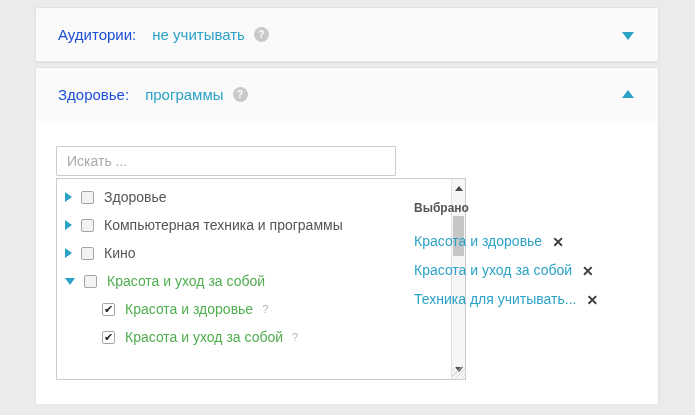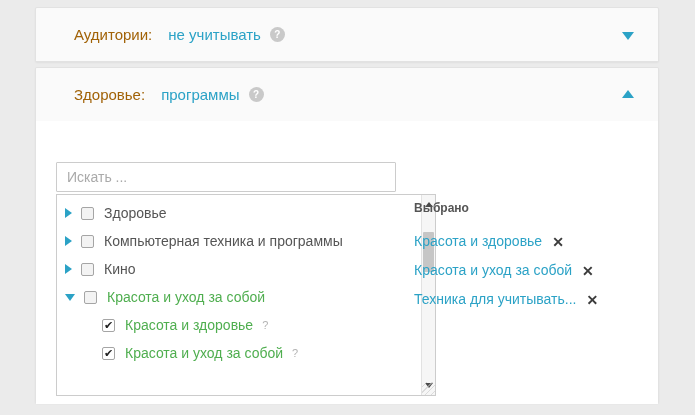--- a/index.html
+++ b/index.html
@@ -31,53 +31,53 @@
 
   .panel-header{
     position:relative;height:53px;
     display:flex;align-items:center;
     padding:0 22px;
     background:#fafafa;
     border-radius:2px 2px 0 0;
     cursor:pointer;
     font-size:15px;
   }
-  .panel-label{color:#a16207;margin-left:16px;}
+  .panel-label{color:#1d4ed8;}
   .link{color:var(--accent);text-decoration:none;cursor:pointer;}
   .panel-header .link{margin-left:16px;}
 
   .help-badge{
     margin-left:9px;
     width:15px;height:15px;border-radius:50%;
     background:#c9c9c9;color:#ffffff;
     font-size:10px;font-weight:bold;
     display:inline-flex;align-items:center;justify-content:center;
     cursor:pointer;
   }
 
   .chevron{position:absolute;right:24px;top:50%;width:0;height:0;border-style:solid;cursor:pointer;}
   .chevron.down{margin-top:-3px;border-width:8px 6px 0 6px;border-color:var(--accent) transparent transparent transparent;}
   .chevron.up{margin-top:-5px;border-width:0 6px 8px 6px;border-color:transparent transparent var(--accent) transparent;}
 
   .panel-body{position:relative;height:283px;background:#fff;}
 
-  .picker{position:absolute;left:20px;top:41px;width:340px;}
+  .picker{position:absolute;left:20px;top:25px;width:340px;}
   .search{
     width:340px;height:30px;
     border:1px solid #cccccc;border-radius:1px;
     padding:0 10px;
     font-family:"Liberation Sans", sans-serif;
     font-size:14px;color:var(--text);
     background:#fff;outline:none;
   }
   .search::placeholder{color:#aaaaaa;}
 
   .tree-box{
     position:relative;
-    width:380px;height:202px;
+    width:410px;height:202px;
     margin-top:2px;
     border:1px solid #cccccc;
     background:#fff;
     overflow:hidden;
   }
   .tree-rows{padding:4px 0;}
   .tree-row{
     height:28px;display:flex;align-items:center;
     padding-left:8px;font-size:14px;color:var(--text);
     white-space:nowrap;

